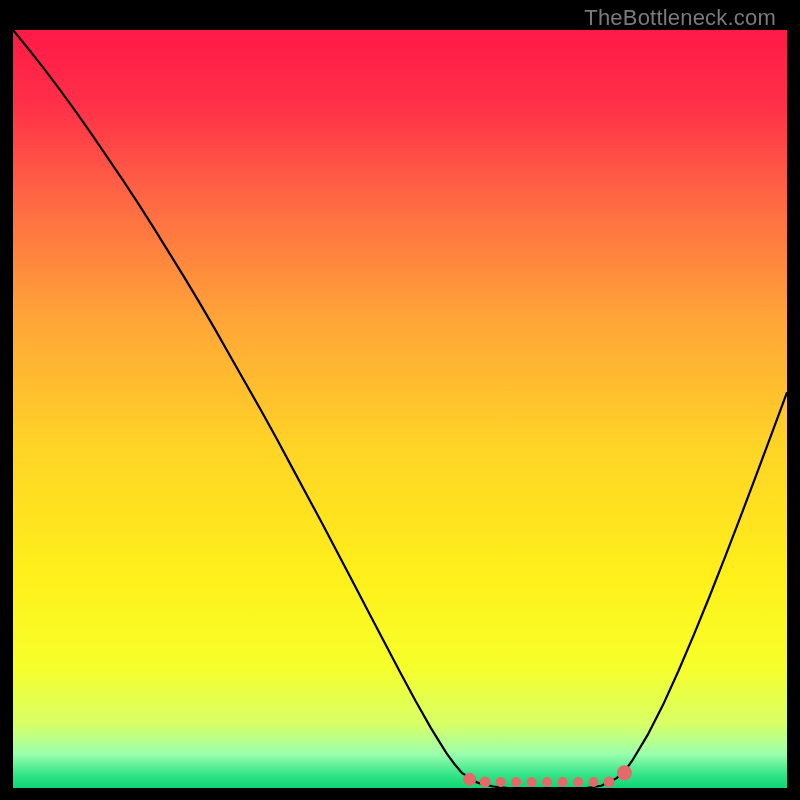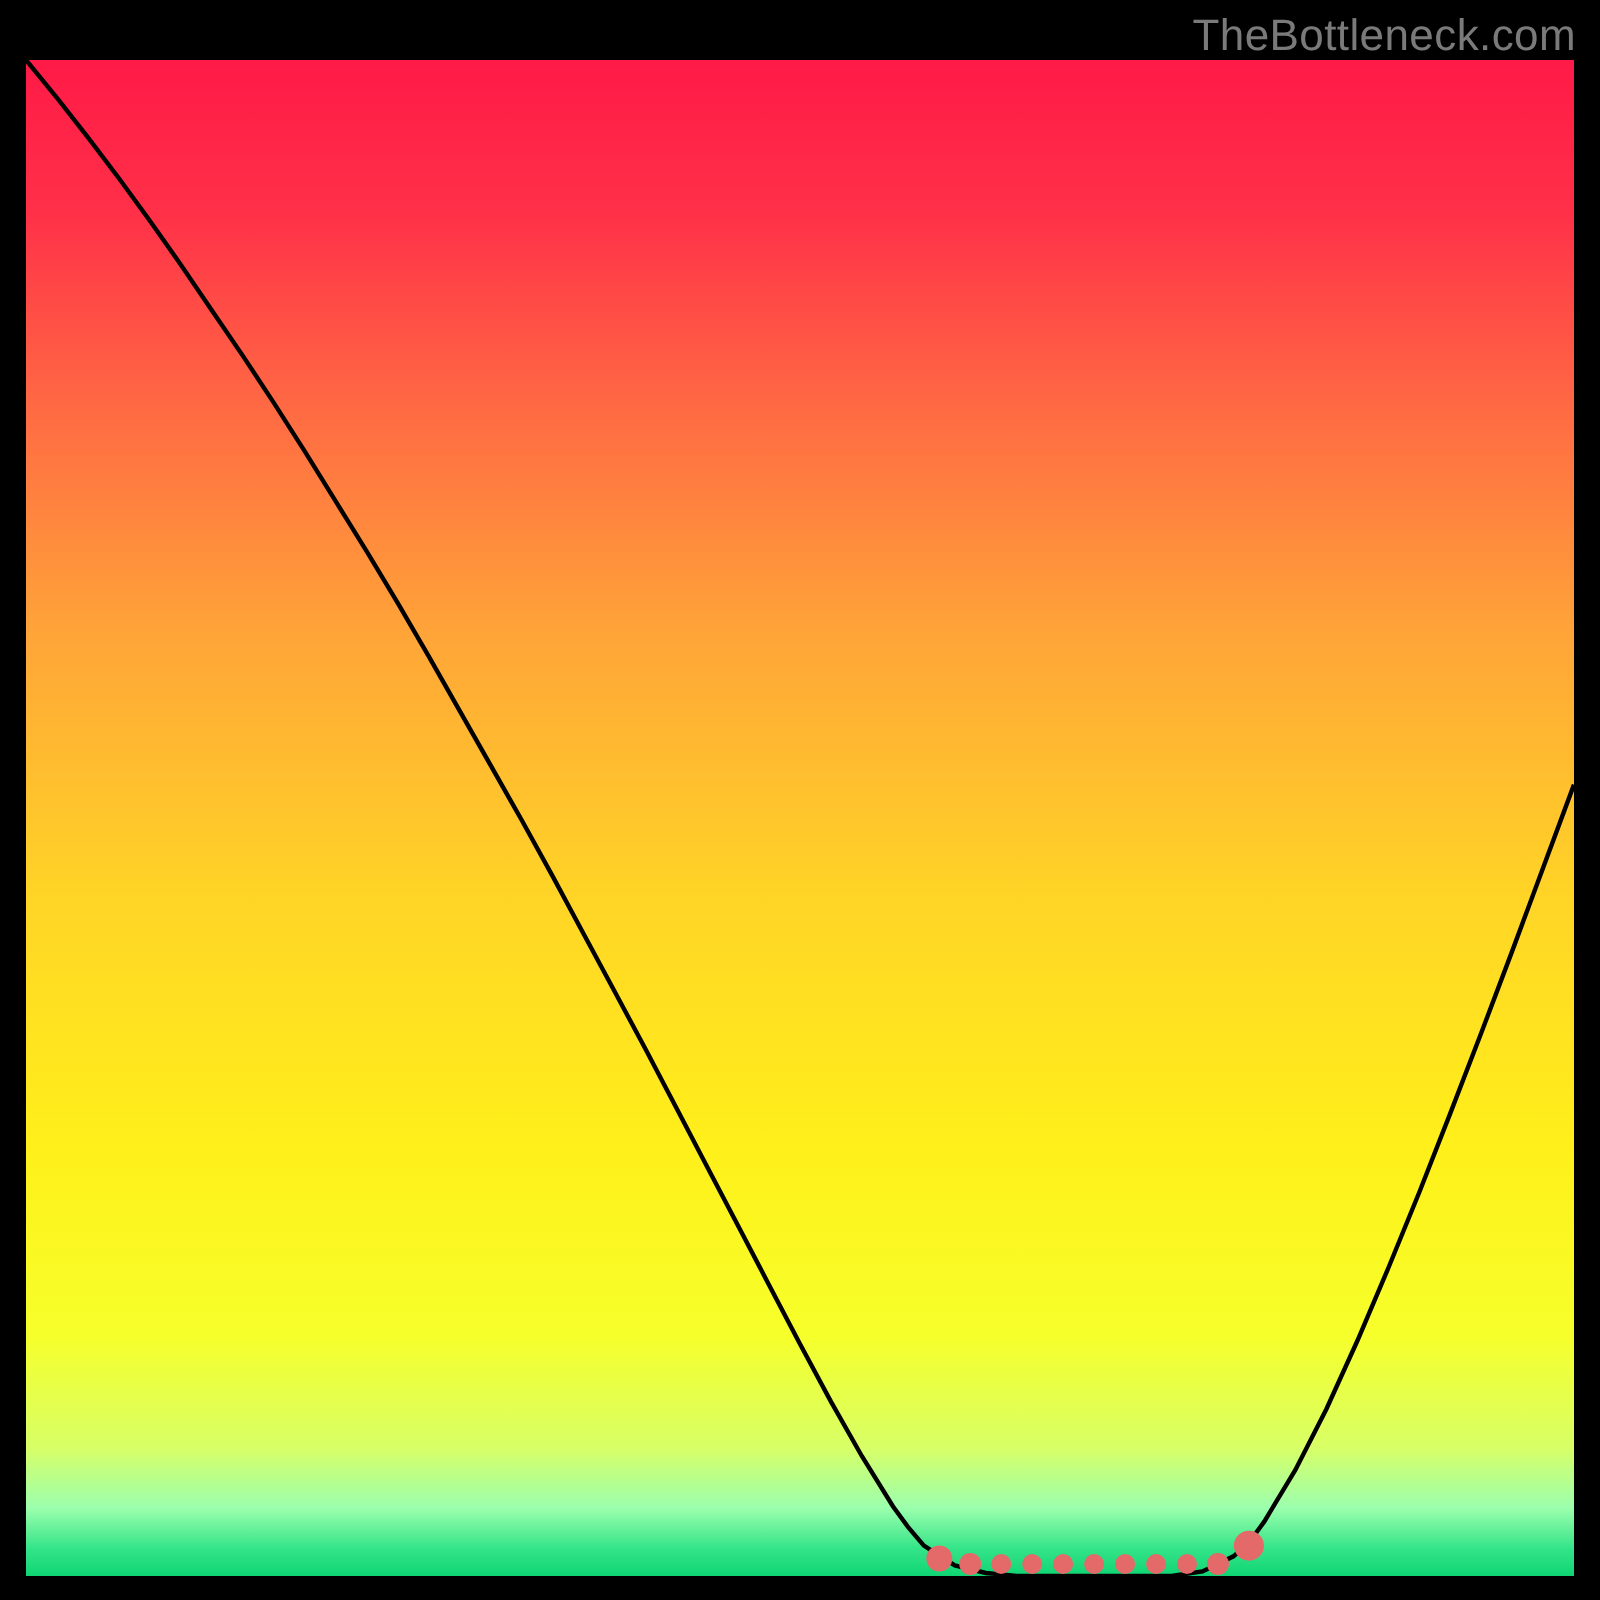--- a/index.html
+++ b/index.html
@@ -12,21 +12,21 @@
   }
   .wrap {
     position: relative;
     width: 800px;
     height: 800px;
     background: #000;
   }
   .watermark {
     position: absolute;
     top: 5px;
-    right: 12px;
+    right: 24px;
     color: #7a7a7a;
     font-family: Arial, Helvetica, sans-serif;
     font-size: 22px;
     font-weight: 500;
     z-index: 10;
     letter-spacing: 0.2px;
   }
   svg.chart {
     position: absolute;
     left: 13px;

